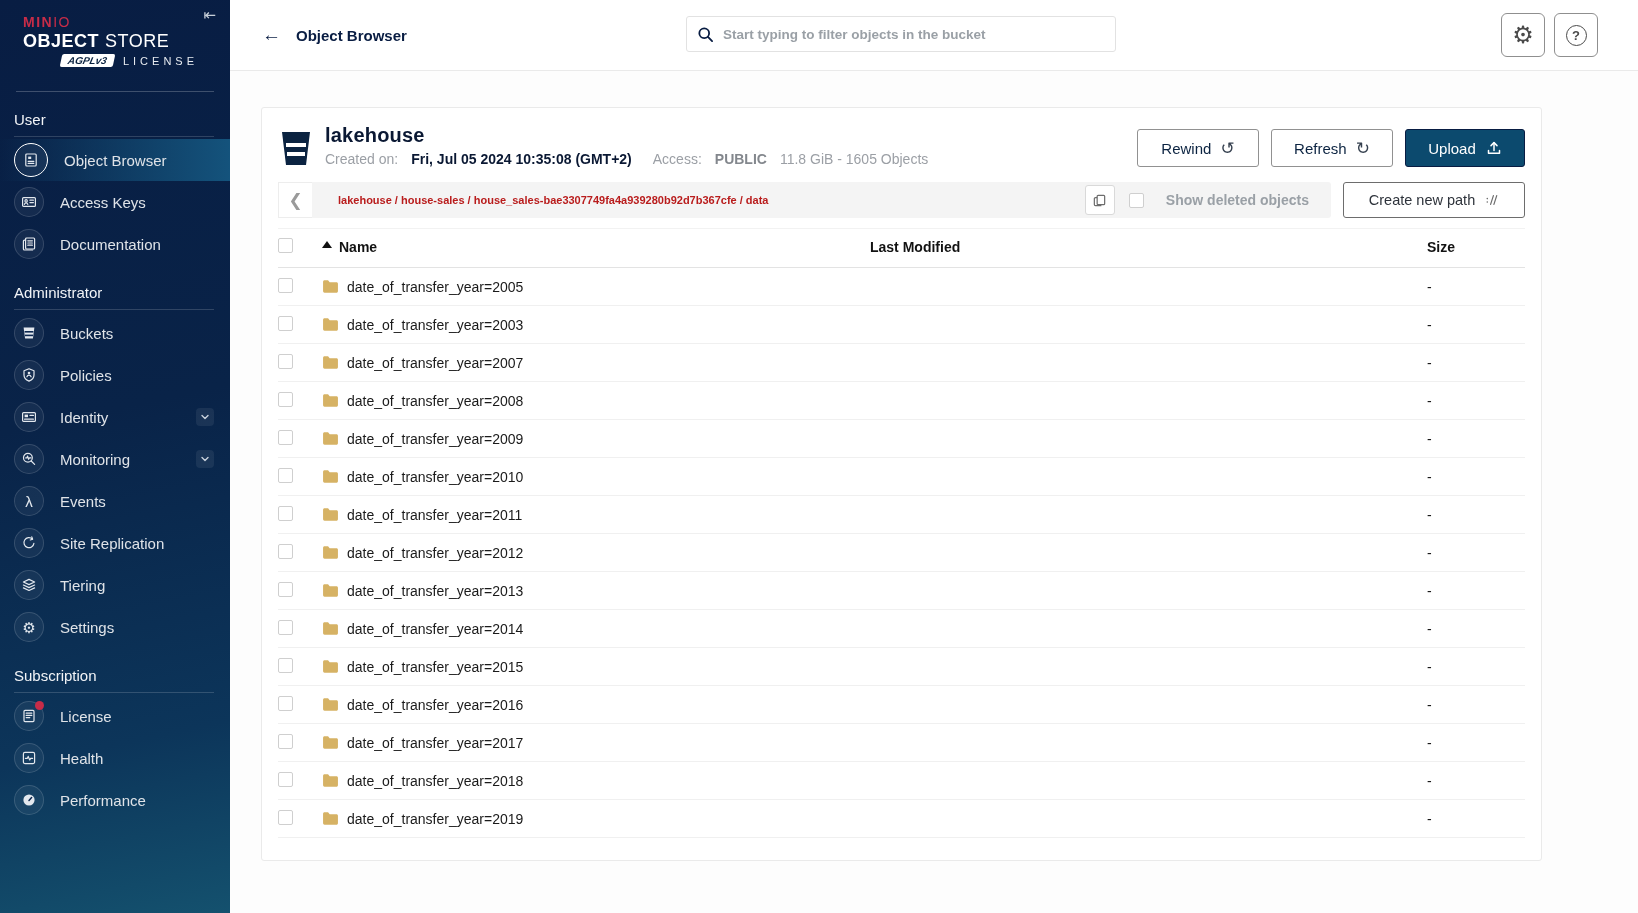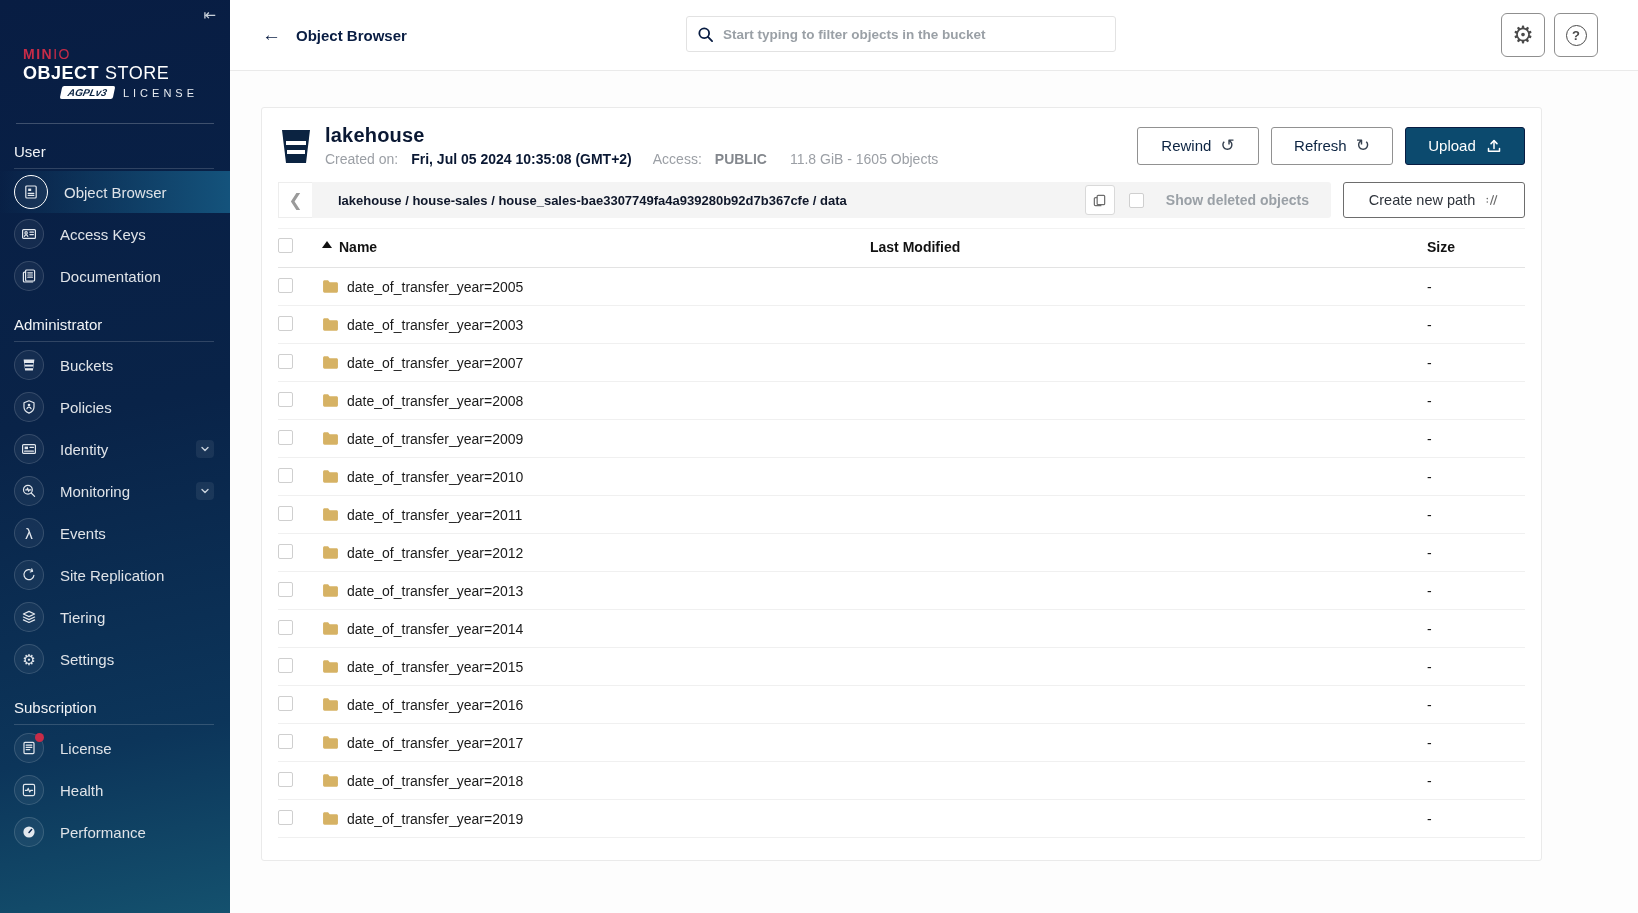--- a/index.html
+++ b/index.html
@@ -4,21 +4,21 @@
 <style>
   * { margin:0; padding:0; box-sizing:border-box; }
   html,body { width:1638px; height:913px; overflow:hidden; background:#fff;
               font-family:"Liberation Sans", sans-serif; }
   body { display:flex; }
 
   
   .sidebar { position:relative; width:230px; min-width:230px; height:913px; color:#dfe3e8;
              background:linear-gradient(168deg,#081d43 0%,#092348 45%,#0c355a 80%,#14516e 100%); }
   .collapse-btn { position:absolute; top:6px; right:14px; color:#c7cfd9; font-size:15px; cursor:pointer; }
-  .logo { padding:14px 30px 12px 23px;margin-top:32px; }
+  .logo { padding:14px 30px 12px 23px; }
   .logo-minio { font-size:14px; letter-spacing:1.5px; color:#c72c48; font-weight:800; }
   .logo-minio .io { font-weight:400; }
   .logo-product { font-size:18px; color:#fff; letter-spacing:.5px; white-space:nowrap; margin-top:1px; }
   .logo-product .b { font-weight:800; }
   .logo-product .l { font-weight:300; margin-left:6px; }
   .logo-badge-row { display:flex; justify-content:flex-end; align-items:center; gap:9px; margin-top:2px; padding-right:2px; }
   .agpl-badge { transform:skewX(-12deg); background:#fff; color:#0a2240; font-style:italic;
                 font-weight:800; font-size:10px; padding:1px 7px; border-radius:2px; }
   .license-word { font-size:11px; letter-spacing:4px; color:#e8ecf1; }
   .logo-divider { border-bottom:1px solid rgba(255,255,255,.22); margin:12px 16px 0 16px; }
@@ -51,42 +51,42 @@
   .topbar-actions { margin-left:auto; display:flex; gap:9px; }
   .sq-btn { width:44px; height:44px; border:1px solid #8f8f8f; border-radius:6px; background:#fff;
             display:flex; align-items:center; justify-content:center; cursor:pointer; color:#4a4a4a; }
   .gear-glyph { font-size:24px; line-height:1; }
   .help-glyph { width:21px; height:21px; border:1.6px solid #4a4a4a; border-radius:50%;
                 display:flex; align-items:center; justify-content:center; font-size:13px; font-weight:700; }
 
   .card { margin:36px 96px 0 31px; background:#fff; border:1px solid #eaeaea; border-radius:3px;
           padding:16px 16px 22px 16px; }
 
-  .bucket-header { display:flex; align-items:center; }
+  .bucket-header { display:flex; align-items:flex-end; }
   .bucket-icon-lg { margin:0 14px 0 3px; }
   .bucket-title { font-size:20px; font-weight:700; color:#0a1833; letter-spacing:.2px; }
   .bucket-meta { margin-top:4px; font-size:14px; color:#9b9fa5; display:flex; gap:13px; align-items:baseline; }
   .bucket-meta .val-dark { color:#0a1833; font-weight:700; }
-  .bucket-meta .val-gray { color:#83878d; font-weight:700; margin-right:10px; }
+  .bucket-meta .val-gray { color:#83878d; font-weight:700; }
   .bucket-meta .lbl { margin-left:8px; }
   .bucket-actions { margin-left:auto; display:flex; gap:12px; align-items:center; }
   .btn-outline { height:38px; min-width:122px; padding:0 18px; background:#fff; border:1px solid #919191;
                  border-radius:3px; font-size:15px; color:#0b2341; display:flex; align-items:center;
                  justify-content:center; gap:9px; cursor:pointer; font-family:"Liberation Sans",sans-serif; }
   .btn-outline .uicon { font-size:17px; color:#35404f; }
   .btn-primary { height:38px; min-width:120px; padding:0 16px; background:#0c4a6e; border:1px solid #081c42;
                  border-radius:3px; font-size:15px; color:#fff; display:flex; align-items:center;
                  justify-content:center; gap:10px; cursor:pointer; font-family:"Liberation Sans",sans-serif; }
 
   .toolbar { margin-top:15px; display:flex; align-items:stretch; height:36px; }
   .crumb-back { width:34px; background:#fff; border:1px solid #ededed; border-right:none;
                 display:flex; align-items:center; justify-content:center; color:#9a9a9a; font-size:17px; cursor:pointer; }
   .crumb-bar { flex:1; background:#f4f4f4; border-radius:0 3px 3px 0; display:flex; align-items:center;
                padding:0 14px 0 26px; gap:14px; }
-  .crumb-text { font-size:13px; font-weight:700; color:#0f172a; flex:1; white-space:nowrap; overflow:hidden; text-overflow:ellipsis; }
+  .crumb-text { font-size:11px; font-weight:700; color:#b91c1c; flex:1; white-space:nowrap; overflow:hidden; text-overflow:ellipsis; }
   .copy-btn { width:30px; height:30px; background:#fff; border:1px solid #d9d9d9; border-radius:3px;
               display:flex; align-items:center; justify-content:center; cursor:pointer; }
   .show-deleted { display:flex; align-items:center; gap:22px; margin-right:8px; }
   .cbx { appearance:none; -webkit-appearance:none; width:15px; height:15px; border:1px solid #cfcfcf;
          border-radius:2px; background:#fff; cursor:pointer; }
   .show-deleted-label { font-size:14px; font-weight:700; color:#9aa0a6; }
   .btn-createpath { margin-left:12px; min-width:182px; background:#fff; border:1px solid #6d6d6d; border-radius:3px;
                     font-size:14.5px; color:#2e333b; display:flex; align-items:center; justify-content:center;
                     gap:10px; cursor:pointer; font-family:"Liberation Sans",sans-serif; }
 

